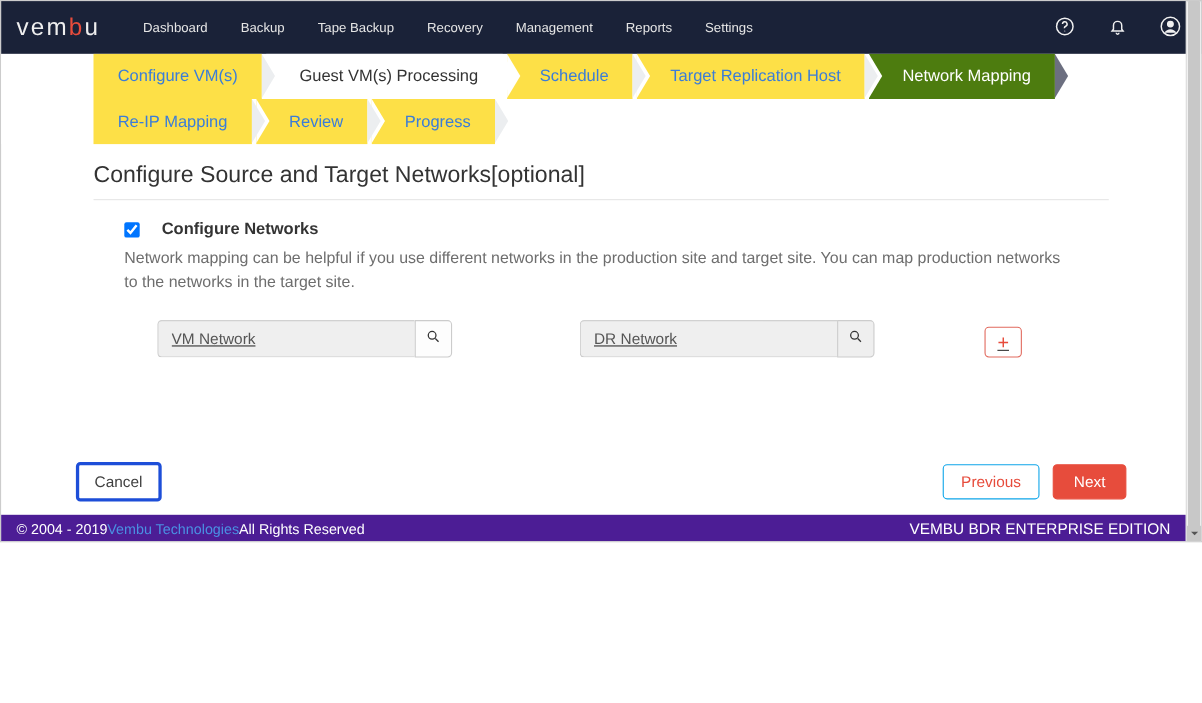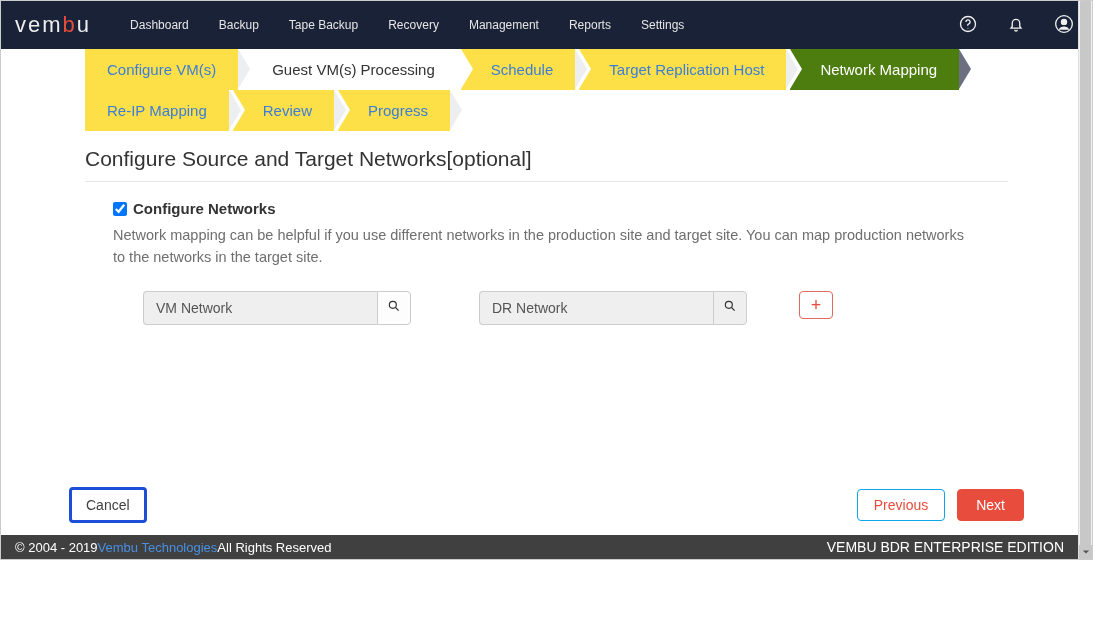--- a/index.html
+++ b/index.html
@@ -6,21 +6,21 @@
   html, body { height: 100%; }
   body {
     font-family: "Helvetica Neue", Helvetica, Arial, sans-serif;
     font-size: 14px;
     color: #333;
     background: #fff;
     position: relative;
   }
   .page {
     width: 1093px;
-    height: 560px;
+    height: 493px;
     position: relative;
     border: 1px solid #ccc;
     overflow: hidden;
   }
 
   
   .topnav {
     height: 48px;
     background: #1a2238;
     display: flex;
@@ -125,38 +125,39 @@
     border-top: 1px solid #e6e6e6;
     margin-bottom: 18px;
   }
   .section {
     padding-left: 28px;
     padding-right: 28px;
   }
   .check-row {
     display: flex;
     align-items: center;
-    gap: 6px;
+    gap: 20px;
     font-weight: bold;
     font-size: 15px;
     margin-bottom: 8px;
   }
   .check-row input[type=checkbox] { width: 14px; height: 14px; }
   .desc {
     color: #6e6e6e;
     font-size: 14.5px;
     line-height: 1.5;
     margin-bottom: 22px;
     max-width: 880px;
   }
   .network-row {
     display: flex;
-    align-items: flex-start;
-    gap: 68px;
+    align-items: flex-end;
+    gap: 116px;
     padding-left: 30px;
+    text-decoration: underline;
   }
   .combo {
     display: flex;
     width: 268px;
     height: 34px;
   }
   .combo input {
     flex: 1;
     border: 1px solid #ccc;
     border-right: none;
@@ -226,21 +227,21 @@
     padding: 7px 18px;
   }
 
   
   .bottombar {
     position: absolute;
     bottom: 0;
     left: 0;
     right: 14px;
     height: 24px;
-    background: #404040;
+    background: #4c1d95;
     color: #fff;
     font-size: 13px;
     display: flex;
     align-items: center;
     padding: 0 14px;
   }
   .bottombar a { color: #4a90e2; text-decoration: none; }
   .bottombar .right { margin-left: auto; font-size: 14px; }
 
   

